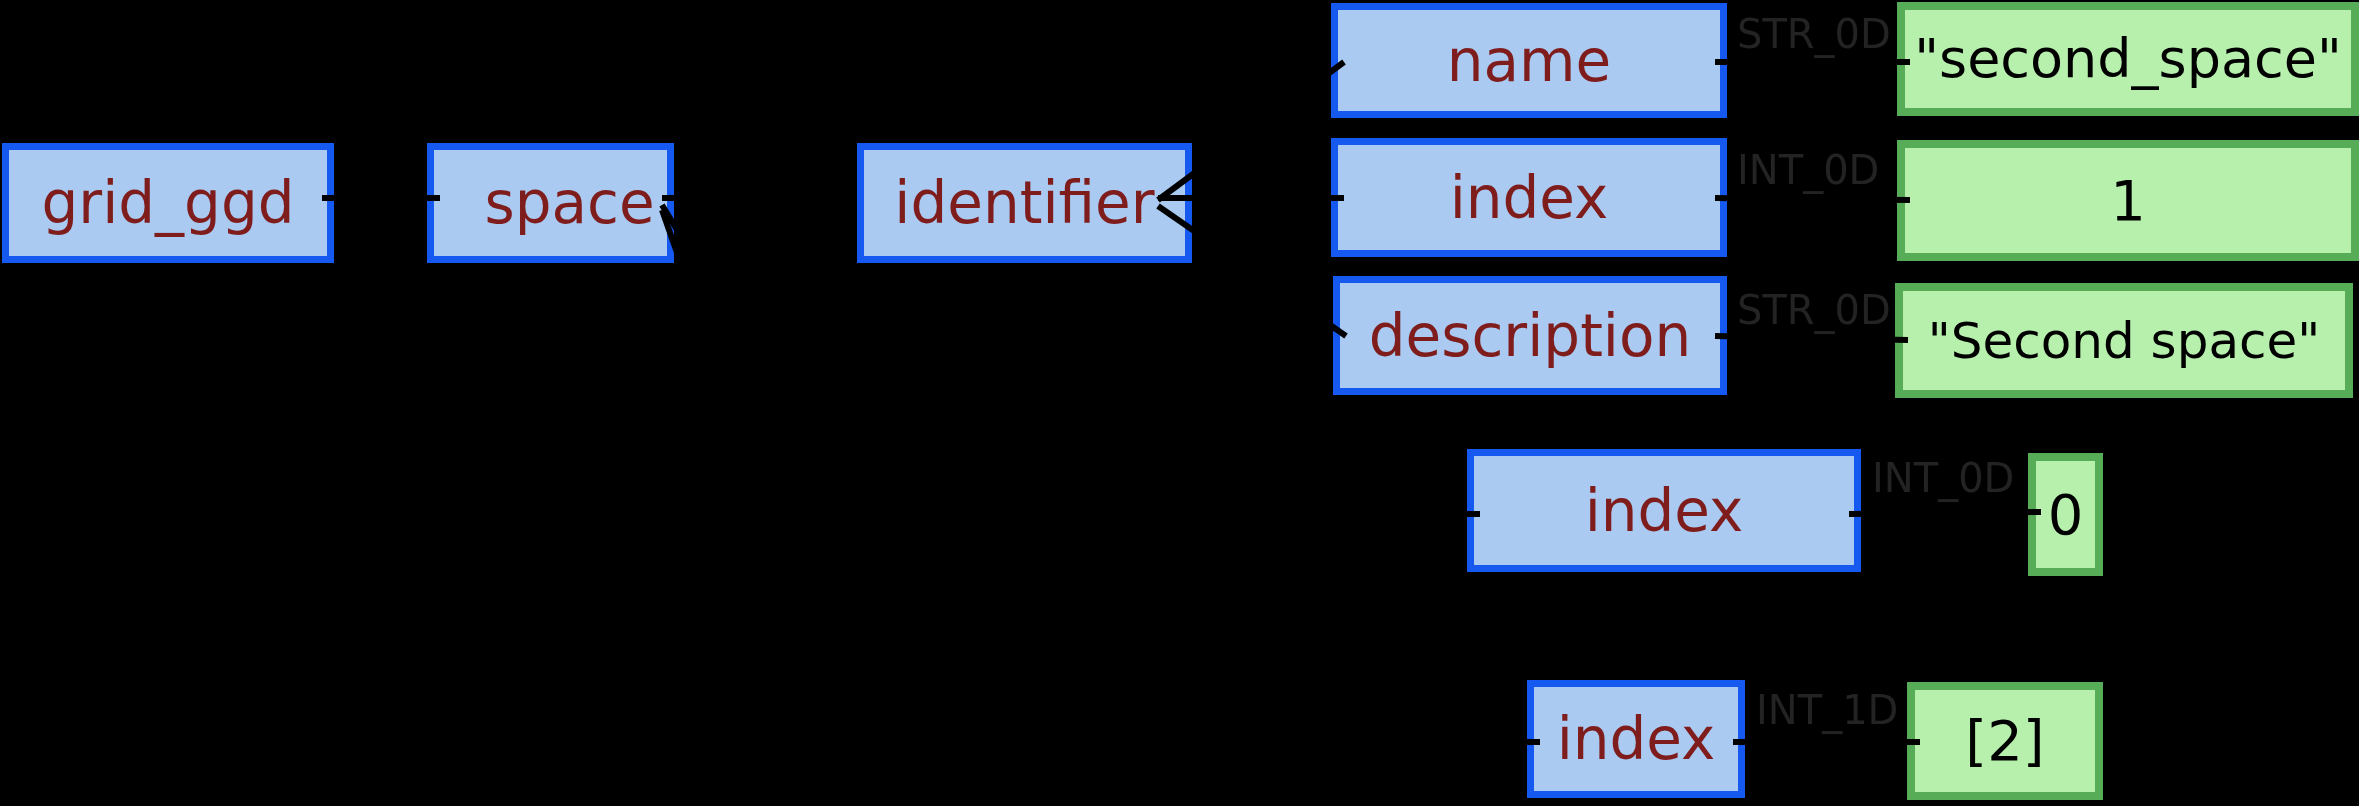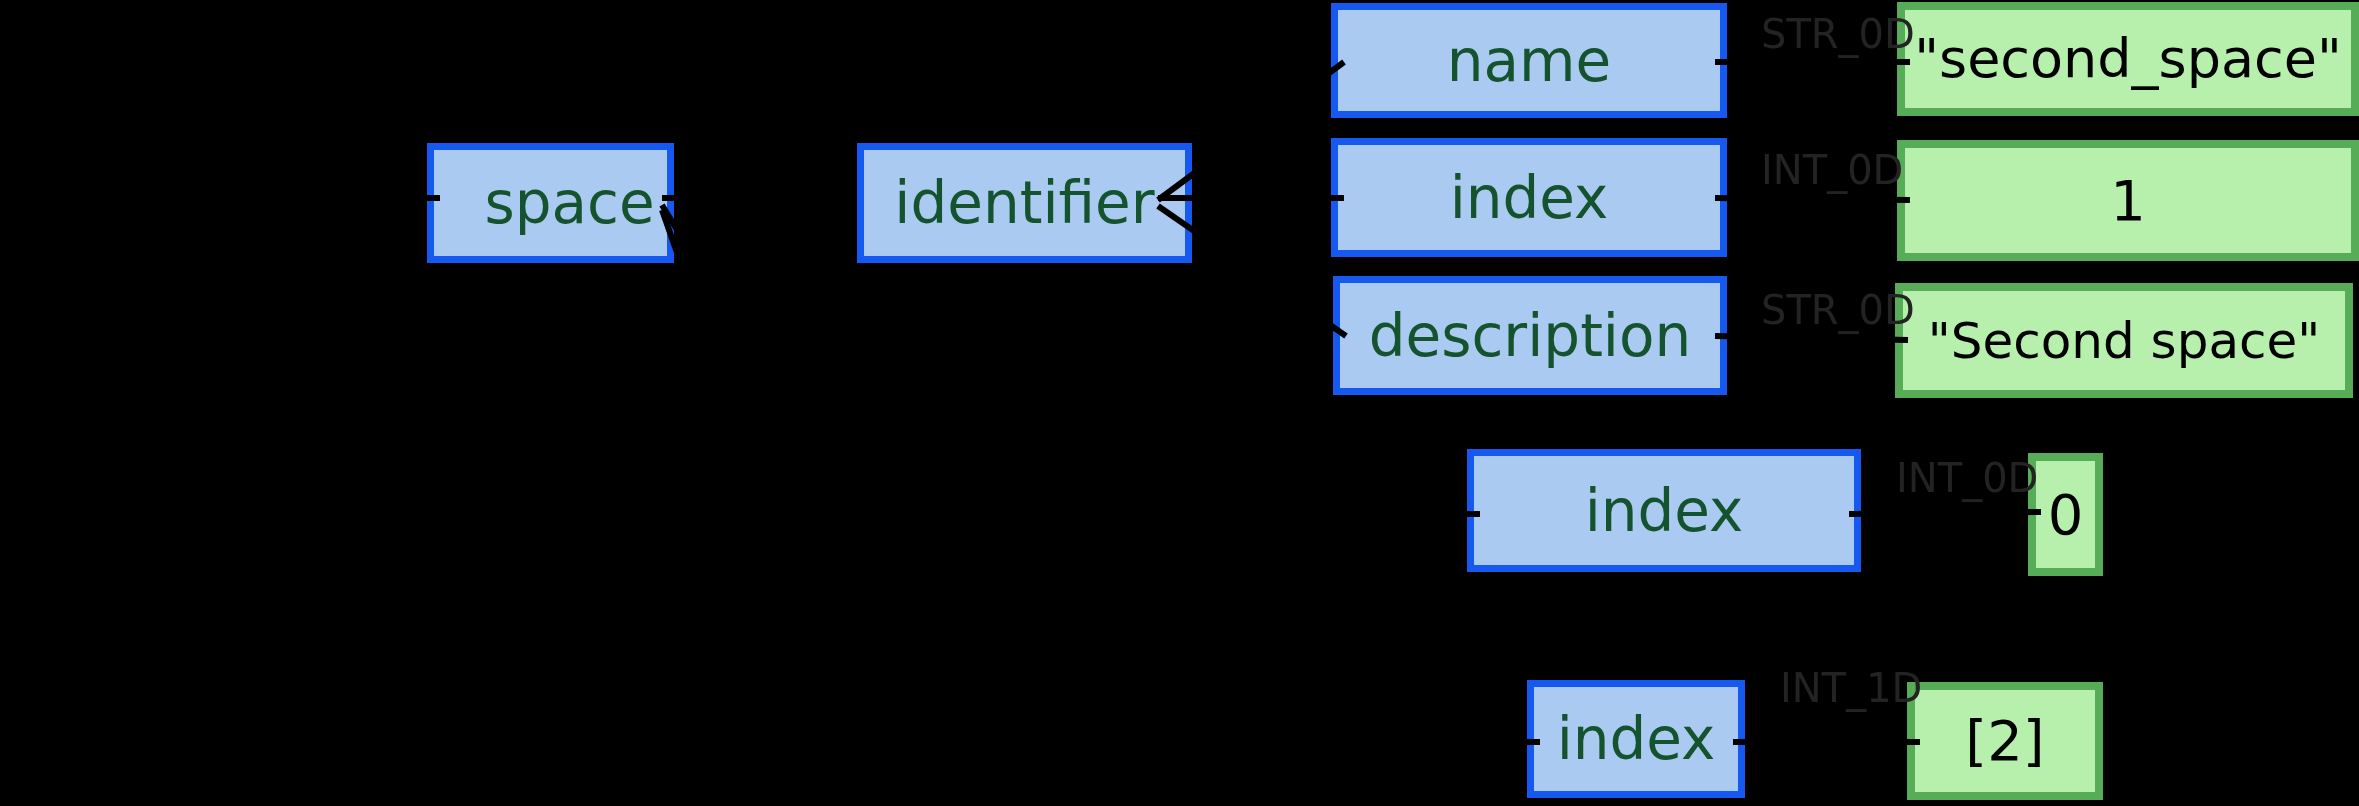--- a/index.html
+++ b/index.html
@@ -22,21 +22,21 @@
     left: 0; top: 0;
     width: 2359px; height: 806px;
     z-index: 3;
     pointer-events: none;
   }
   .node {
     position: absolute;
     box-sizing: border-box;
     background: #aacaf1;
     border: 7px solid #1659f0;
-    color: #14532d;
+    color: #7f1d1d;
     display: flex;
     align-items: center;
     justify-content: center;
     font-size: 58px;
     line-height: 1;
     z-index: 1;
     white-space: nowrap;
   }
   .value {
     position: absolute;
@@ -52,21 +52,20 @@
     z-index: 1;
     white-space: nowrap;
   }
   .type-label {
     position: absolute;
     color: #232323;
     font-size: 40px;
     line-height: 1;
     z-index: 2;
     white-space: nowrap;
-    margin-left: 24px;
   }
 </style>
 </head>
 <body>
 
 <div id="canvas">
 
   <svg class="edges" viewBox="0 0 2359 806" xmlns="http://www.w3.org/2000/svg">
     <g stroke="#000000" stroke-width="6" fill="none">
       <line x1="322" y1="198" x2="440" y2="198"></line>
@@ -79,33 +78,34 @@
       <line x1="1715" y1="336" x2="1908" y2="340"></line>
       <line x1="662" y1="205" x2="849" y2="514"></line>
       <line x1="662" y1="210" x2="849" y2="742"></line>
       <line x1="1357" y1="514" x2="1480" y2="514"></line>
       <line x1="1849" y1="514" x2="2041" y2="512"></line>
       <line x1="1425" y1="742" x2="1540" y2="742"></line>
       <line x1="1733" y1="742" x2="1920" y2="742"></line>
     </g>
   </svg>
 
+  <div class="node" style="left:2px;   top:143px; width:332px; height:120px;">grid_ggd</div>
   <div class="node" style="left:427px; top:143px; width:247px; height:120px;padding-left:38px;">space</div>
   <div class="node" style="left:835px; top:143px; width:335px; height:120px;margin-left:22px;">identifier</div>
   <div class="node" style="left:1331px; top:3px;   width:396px; height:115px;">name</div>
   <div class="node" style="left:1331px; top:138px; width:396px; height:119px;">index</div>
   <div class="node" style="left:1333px; top:276px; width:394px; height:119px;">description</div>
   <div class="node" style="left:1467px; top:449px; width:394px; height:123px;">index</div>
   <div class="node" style="left:1527px; top:680px; width:218px; height:118px;">index</div>
 
   <div class="value" style="left:1897px; top:2px;   width:462px; height:114px; font-size:54px;">"second_space"</div>
   <div class="value" style="left:1897px; top:140px; width:462px; height:121px;">1</div>
   <div class="value" style="left:1895px; top:283px; width:458px; height:115px; font-size:50px;">"Second space"</div>
   <div class="value" style="left:2028px; top:453px; width:75px;  height:123px;">0</div>
   <div class="value" style="left:1907px; top:682px; width:196px; height:118px;">[2]</div>
 
   <div class="type-label" style="left:1737px; top:14px;">STR_0D</div>
   <div class="type-label" style="left:1737px; top:150px;">INT_0D</div>
   <div class="type-label" style="left:1737px; top:290px;">STR_0D</div>
   <div class="type-label" style="left:1872px; top:458px;">INT_0D</div>
-  <div class="type-label" style="left:1756px; top:668px;">INT_1D</div>
+  <div class="type-label" style="left:1756px; top:690px;">INT_1D</div>
 
 </div>
 
 </body></html>

